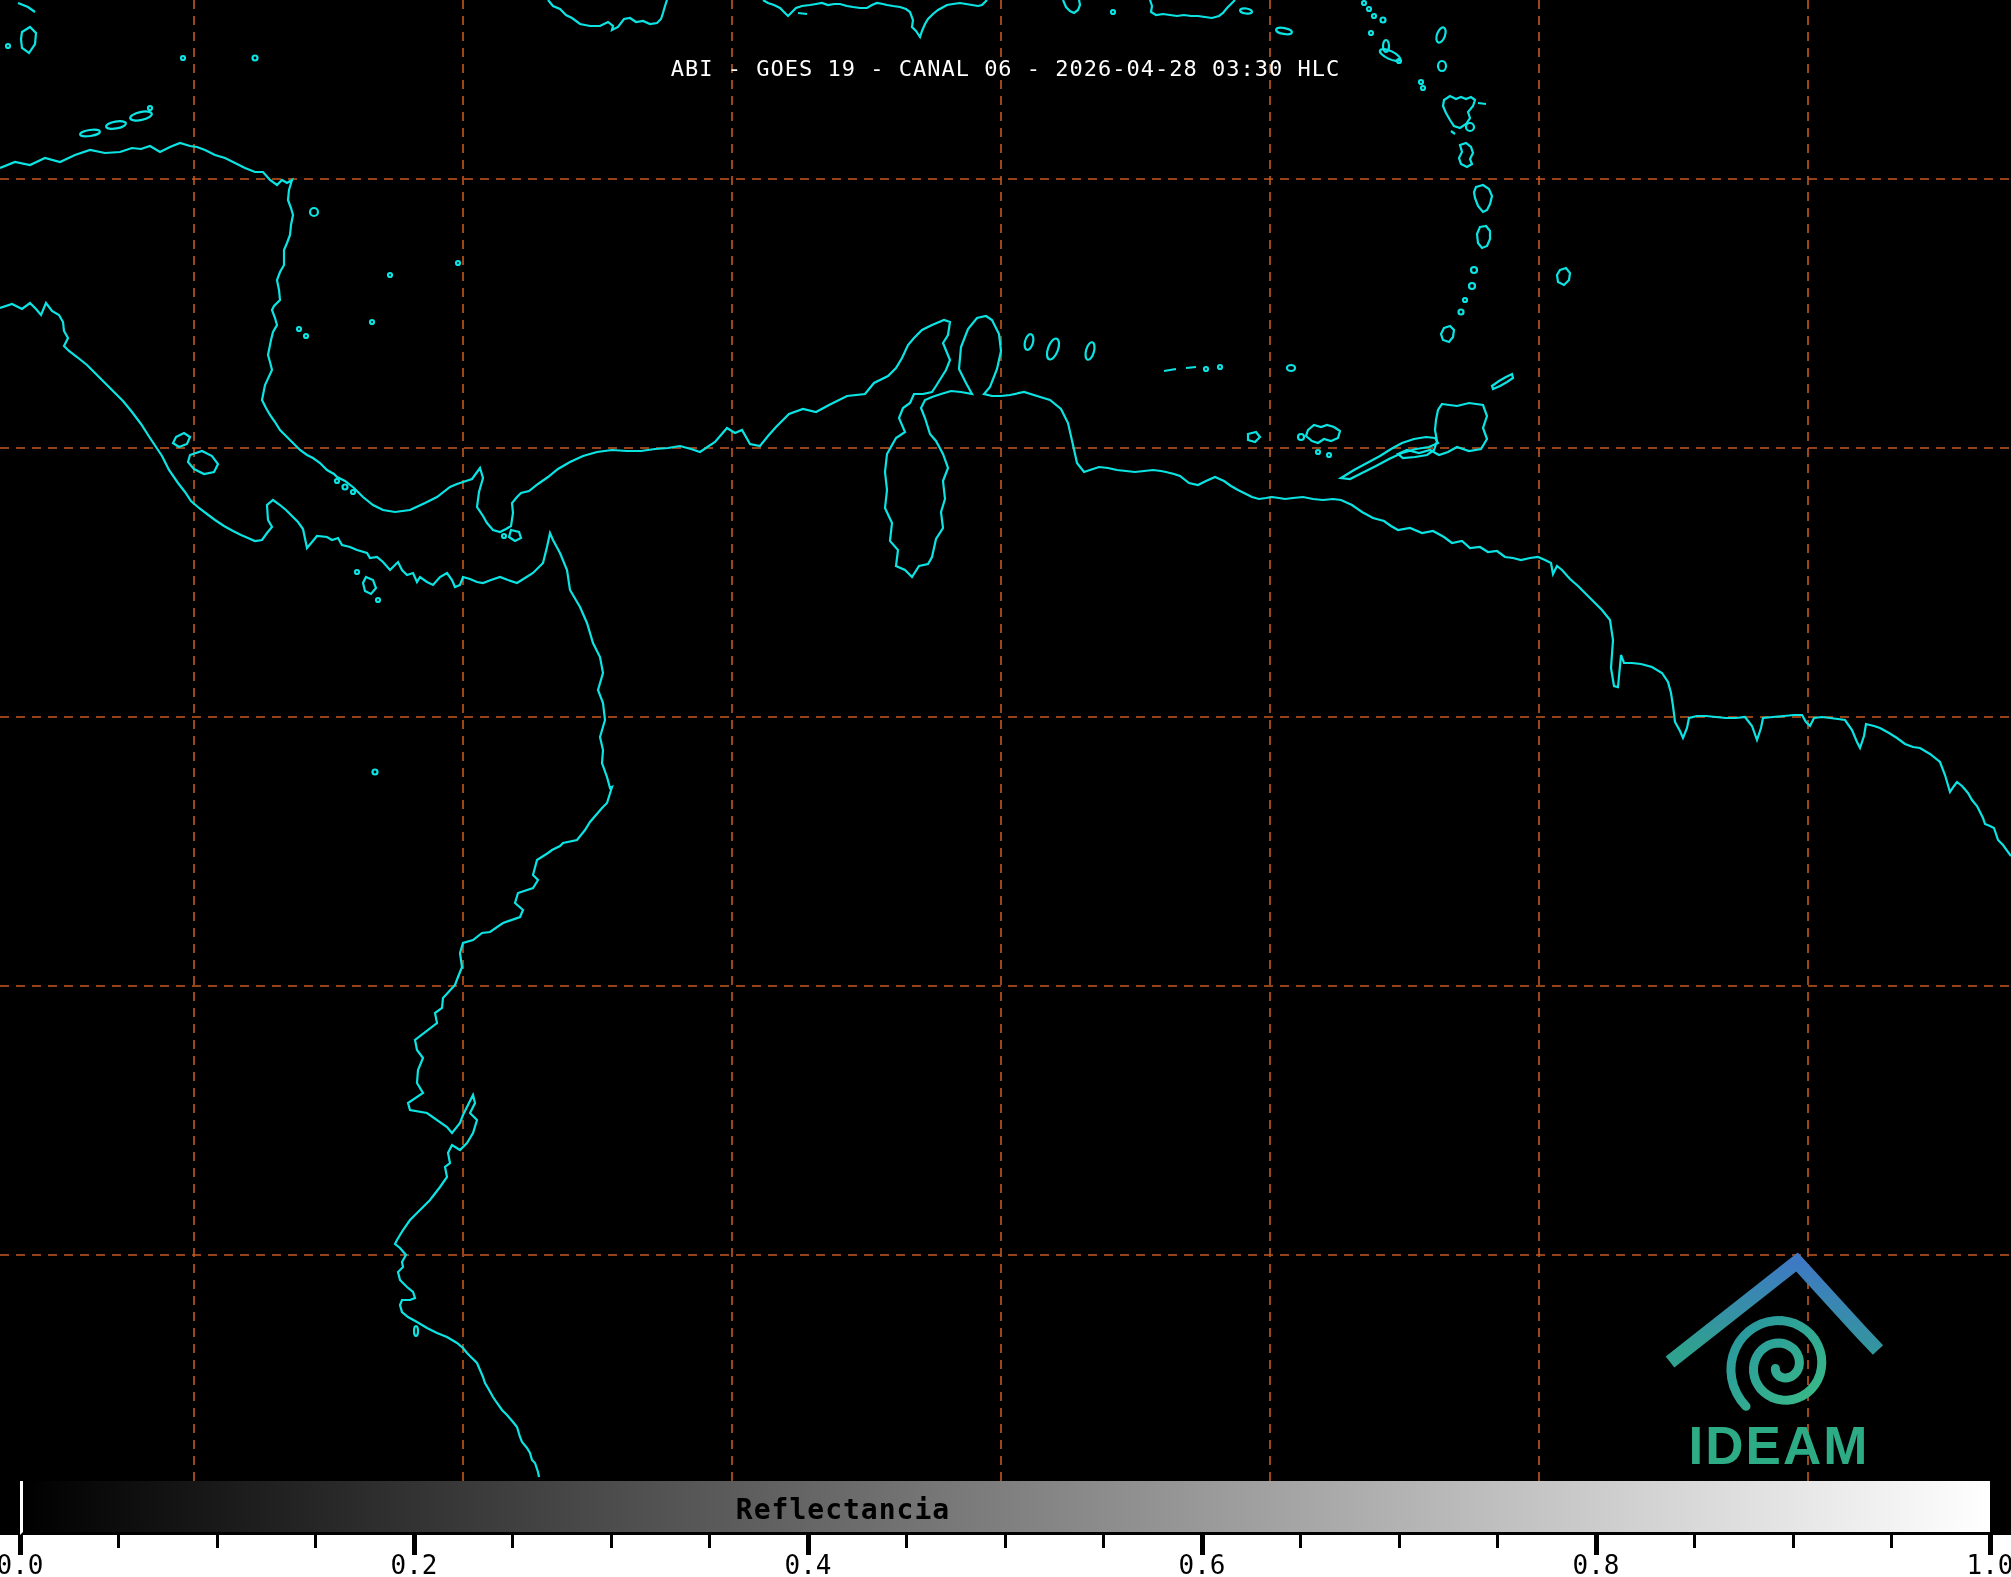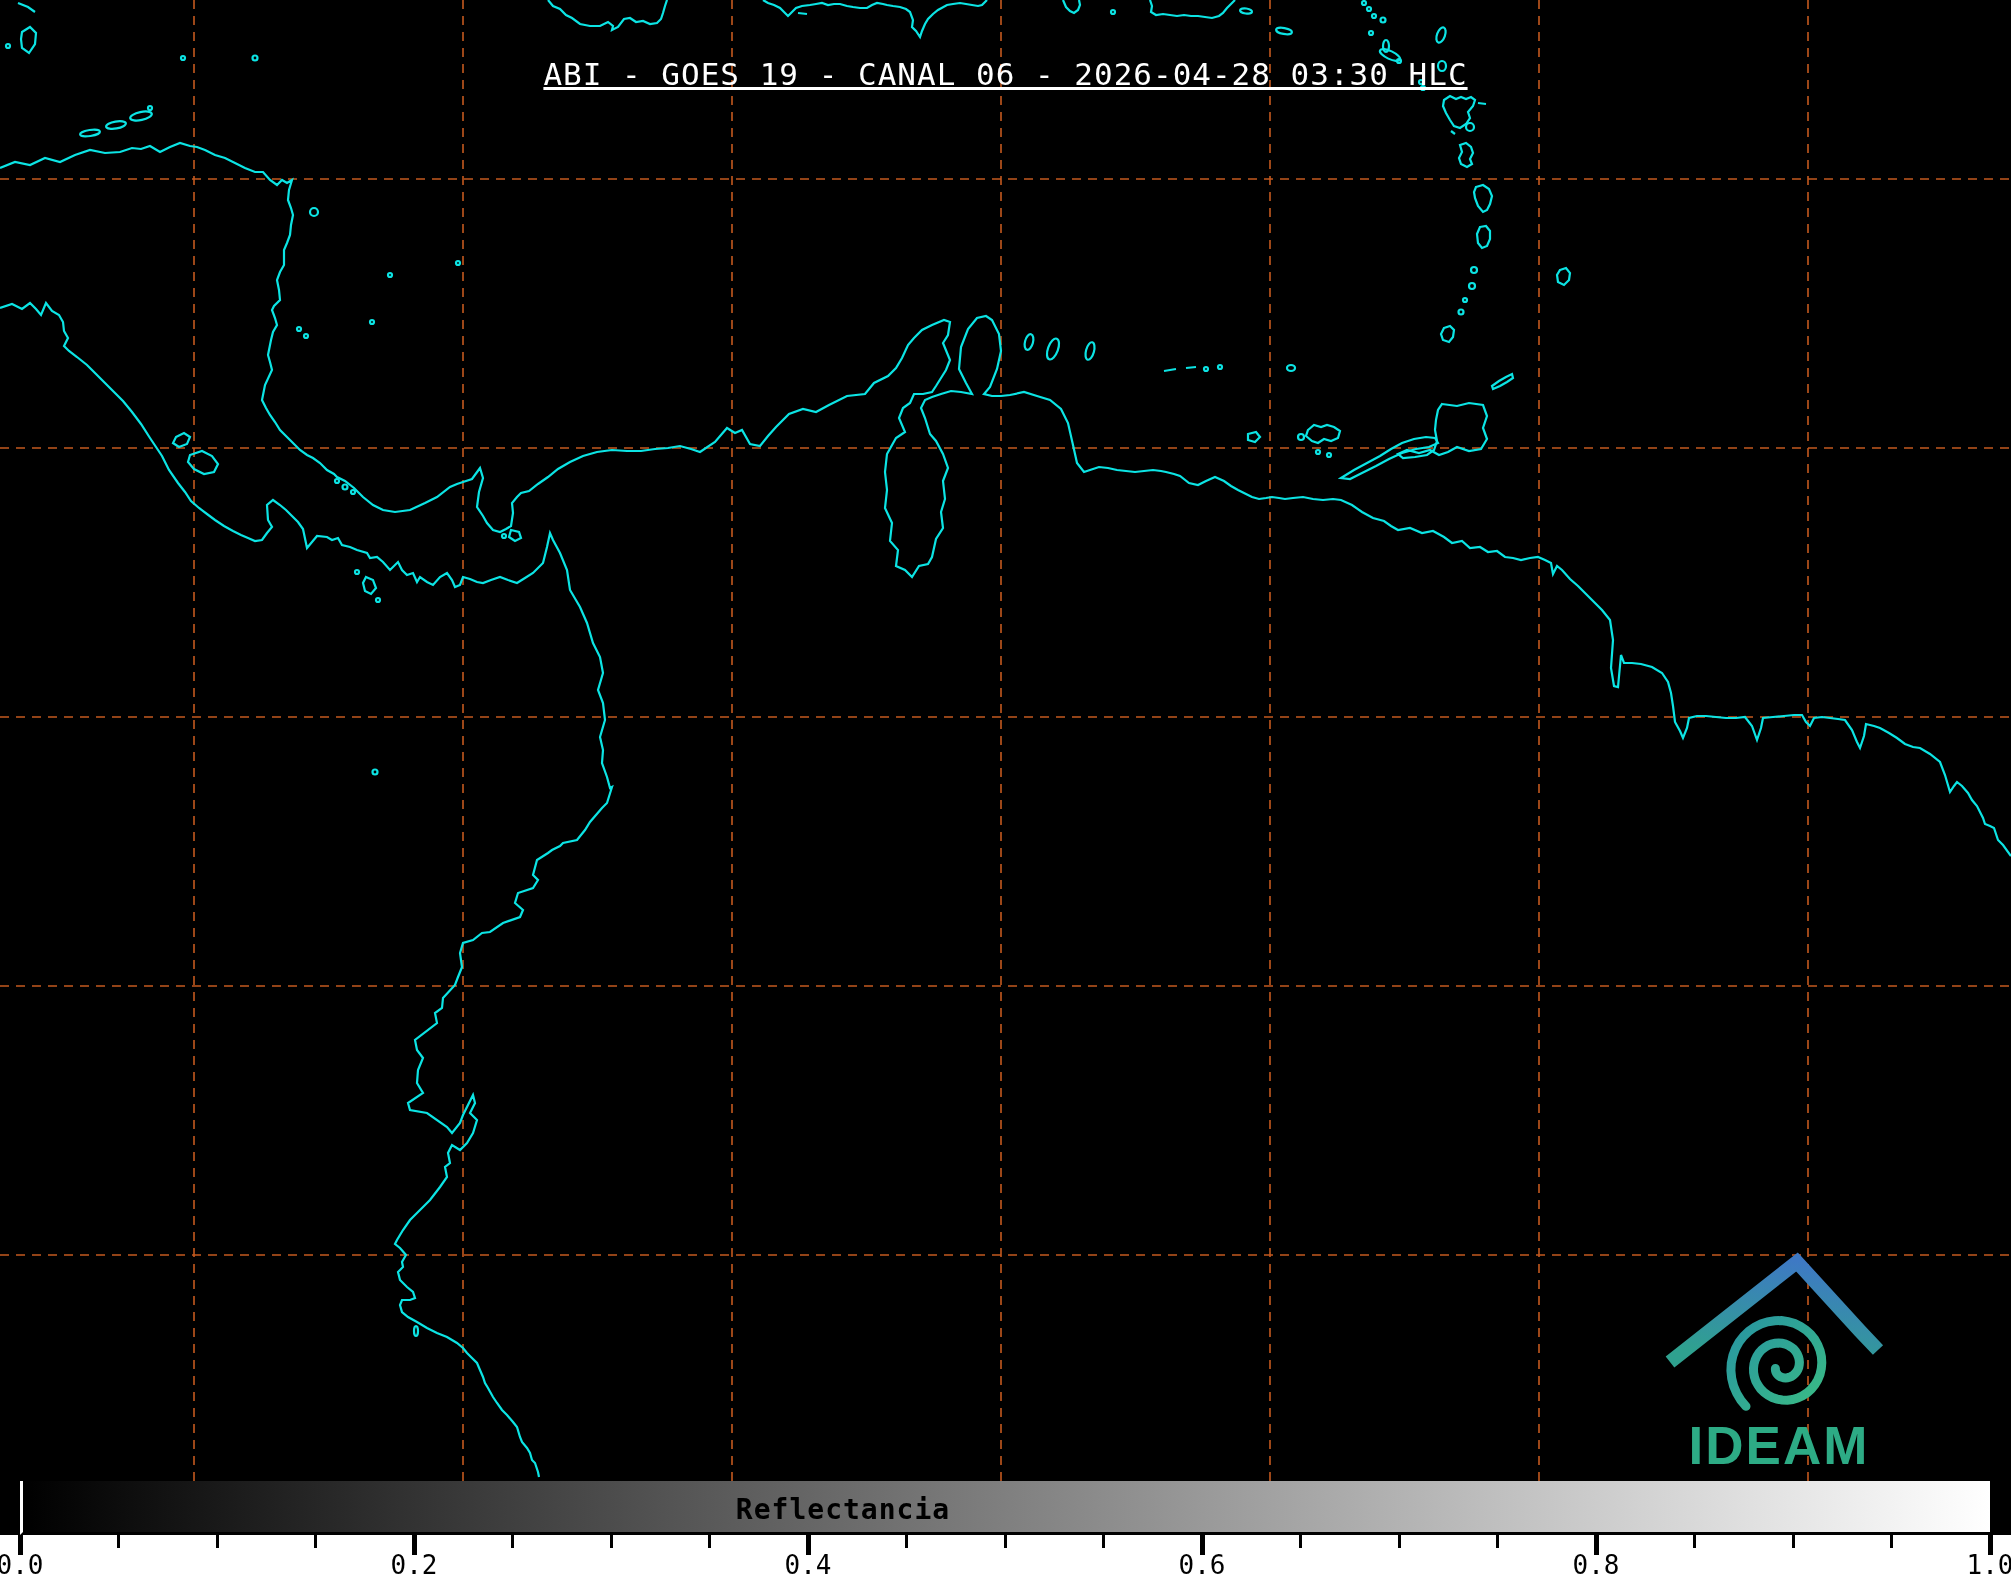--- a/index.html
+++ b/index.html
@@ -8,21 +8,21 @@
     width:2011px;height:1577px;
     background:#000;
     overflow:hidden;
     font-family:"DejaVu Sans Mono", monospace;
   }
   .map-area{position:absolute;left:0;top:0;width:2011px;height:1481px;background:#000;}
   .map-svg{position:absolute;left:0;top:0;}
   .title{
     position:absolute;left:0;top:56px;width:100%;
     text-align:center;color:#ffffff;
-    font-size:31px;letter-spacing:1px;white-space:pre;text-decoration:underline;
+    font-size:22px;letter-spacing:1px;white-space:pre;
   }
   
   .cbar-footer{position:absolute;left:0;top:1535px;width:2011px;height:42px;background:#ffffff;}
   .cbar{
     position:absolute;left:20px;top:1481px;width:1970px;height:54px;
     border-left:3px solid #ffffff;border-bottom:3px solid #000000;
     box-sizing:border-box;
   }
   .cbar-label{
     position:absolute;left:0;top:1493px;width:1686px;text-align:center;

